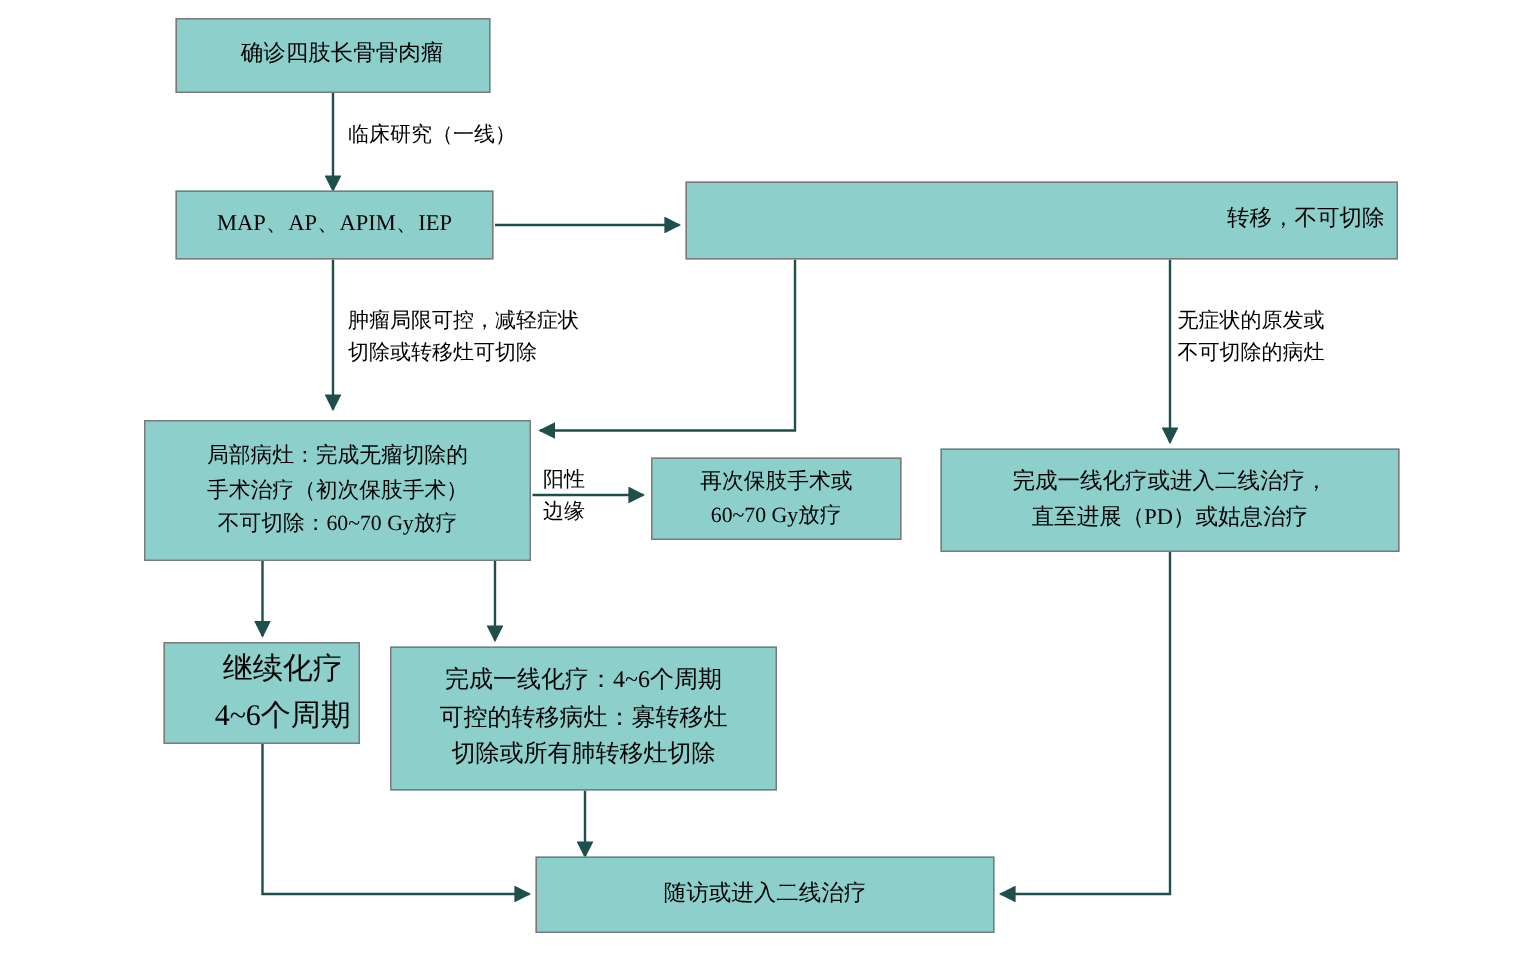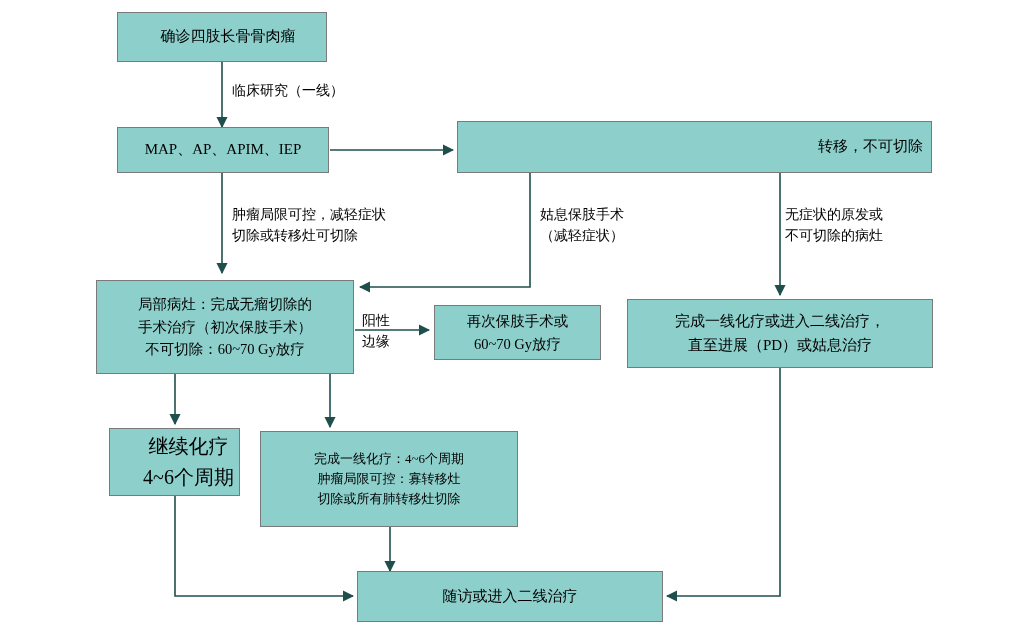--- a/index.html
+++ b/index.html
@@ -123,43 +123,39 @@
   <div class="node" style="left:627px; top:299px; width:306px; height:69px; font-size:15px;">
     <span class="ln">完成一线化疗或进入二线治疗，</span>
     <span class="ln">直至进展（PD）或姑息治疗</span>
   </div>
 
   <div class="node" style="left:109px; top:428px; width:131px; height:68px; font-size:20px;padding-left:36px;">
     <span class="ln">继续化疗</span>
     <span class="ln">4~6个周期</span>
   </div>
 
-  <div class="node" style="left:260px; top:431px; width:258px; height:96px; font-size:13px;align-items:center;">
+  <div class="node" style="left:260px; top:431px; width:258px; height:96px; font-size:16px;align-items:center;">
     <span class="ln">完成一线化疗：4~6个周期</span>
-    <span class="ln">肿瘤局限可控：寡转移灶</span>
+    <span class="ln">可控的转移病灶：寡转移灶</span>
     <span class="ln">切除或所有肺转移灶切除</span>
   </div>
 
   <div class="node" style="left:357px; top:571px; width:306px; height:51px;">
     <span class="ln">随访或进入二线治疗</span>
   </div>
 
   <div class="edge-label" style="left:232px; top:80px;">
     <span class="ln">临床研究（一线）</span>
   </div>
 
   <div class="edge-label" style="left:232px; top:204px;">
     <span class="ln">肿瘤局限可控，减轻症状</span>
     <span class="ln">切除或转移灶可切除</span>
   </div>
 
-  <div class="edge-label" style="left:540px; top:204px;">
-    <span class="ln">姑息保肢手术</span>
-    <span class="ln">（减轻症状）</span>
-  </div>
 
   <div class="edge-label" style="left:785px; top:204px;">
     <span class="ln">无症状的原发或</span>
     <span class="ln">不可切除的病灶</span>
   </div>
 
   <div class="edge-label center" style="left:362px; top:310px;">
     <span class="ln">阳性</span>
     <span class="ln">边缘</span>
   </div>

